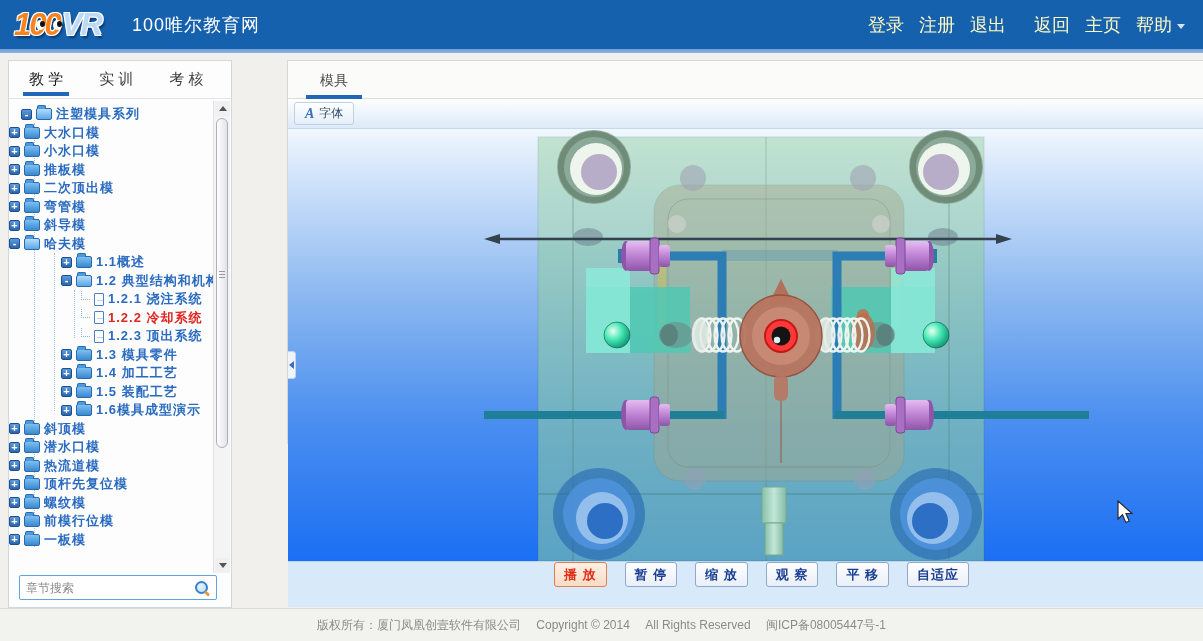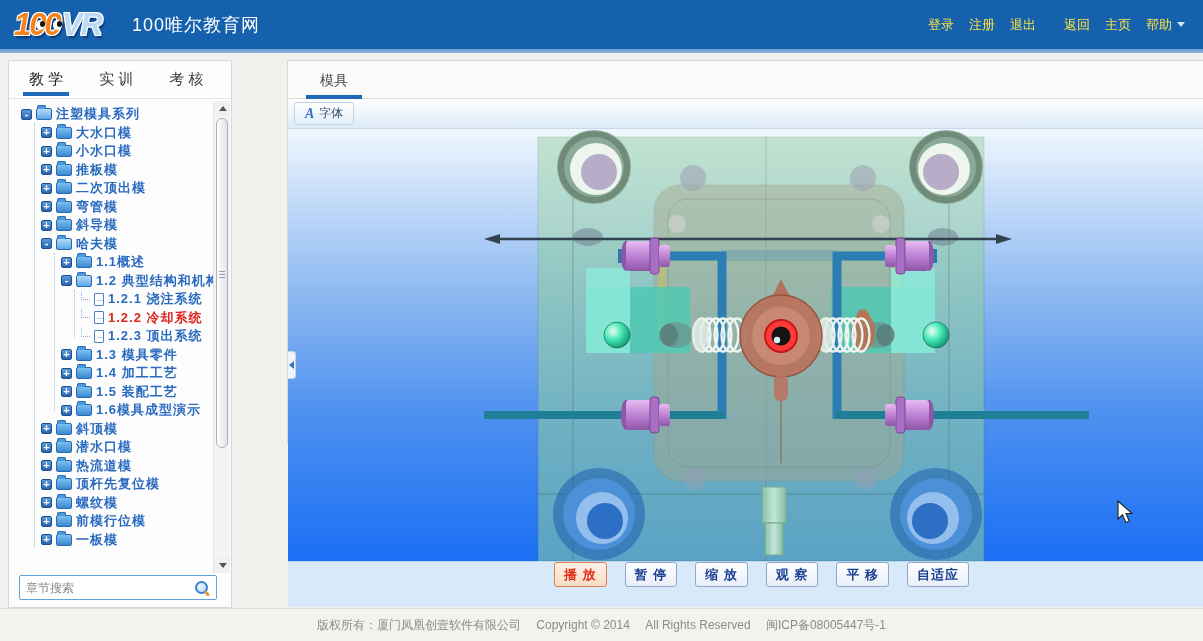--- a/index.html
+++ b/index.html
@@ -12,21 +12,21 @@
   .logo { position:relative; margin-left:14px; width:108px; height:38px; display:flex; align-items:center; font-style:italic; font-weight:bold; }
   .logo-100 { font-size:31px; color:#f5831f; letter-spacing:-2px;
     text-shadow:-1px -1px 0 #fff,1px -1px 0 #fff,-1px 1px 0 #fff,1px 1px 0 #fff,2px 3px 2px rgba(0,20,60,.55); }
   .logo-vr { font-size:31px; color:#bcd9f6; letter-spacing:-2px; margin-left:2px;
     text-shadow:-1px -1px 0 #fff,1px -1px 0 #fff,-1px 1px 0 #fff,1px 1px 0 #fff,2px 3px 2px rgba(0,20,60,.55); }
   .eye { position:absolute; width:9px; height:10px; background:#fff; border-radius:50%; top:14px; }
   .eye::after { content:""; position:absolute; width:5px; height:6px; background:#101010; border-radius:50%; right:0; top:1px; }
   .eye.e1 { left:22px; } .eye.e2 { left:39px; }
   .site-title { color:#ffffff; font-size:18px; margin-left:10px; letter-spacing:1px; }
   .top-nav { margin-left:auto; margin-right:18px; display:flex; align-items:center; gap:15px; }
-  .top-nav a { color:#fde047; font-size:13px; text-decoration:none; cursor:pointer; white-space:nowrap; }
+  .top-nav a { color:#fef9c3; font-size:18px; text-decoration:none; cursor:pointer; white-space:nowrap; }
   .top-nav a:nth-child(4) { margin-left:13px; }
   .top-nav a[data-chevron="true"]::after { content:""; display:inline-block; margin-left:5px; border:4px solid transparent; border-top:5px solid #d4e3f5; transform:translateY(2px); }
 
   
   .sidebar { position:absolute; left:8px; top:60px; width:224px; height:548px; background:#fdfdfd; border:1px solid #d3d8dd; }
   .mainpanel { position:absolute; left:245px; top:60px; width:949px; height:384px; background:#ffffff; border:1px solid #d3d8dd;margin-left:42px; }
 
   
   .side-tabs { display:flex; gap:32px; padding-left:18px; height:38px; align-items:center; border-bottom:1px solid #e4e4e4; }
   .side-tab { font-size:15px; color:#3c3c3c; cursor:pointer; position:relative; padding:6px 2px; white-space:nowrap; }
@@ -34,21 +34,21 @@
   .side-tab[data-active="true"]::after { content:""; position:absolute; left:-4px; right:-4px; bottom:-1px; height:4px; background:#2169b8; }
 
   
   .tree { position:absolute; left:0; top:44px; width:205px; height:462px; overflow:hidden; }
   .guide { position:absolute; width:0; border-left:1px dotted #9fc0dc; }
   .g1 { left:25px; top:18px; height:424px; }
   .g2 { left:45px; top:148px; height:158px; }
   .g3 { left:65px; top:185px; height:48px; }
   .tree-row { position:relative; display:flex; align-items:center; gap:4px; height:18.5px; cursor:pointer; white-space:nowrap; }
   .tree-row[data-level="0"] { padding-left:12px; }
-  .tree-row[data-level="1"] { padding-left:32px; }
+  .tree-row[data-level="1"] { }
   .tree-row[data-level="2"] { padding-left:52px; }
   .tree-row[data-level="3"] { padding-left:72px; }
   .expander { flex:0 0 auto; width:11px; height:11px; background:linear-gradient(180deg,#5a9ade,#2a66ac); border:1px solid #1c4f8c; border-radius:2px; color:#fff; font-size:11px; line-height:9px; text-align:center; font-weight:bold; }
   .tree-row[data-expand="plus"] .expander::after { content:"+"; }
   .tree-row[data-expand="minus"] .expander::after { content:"-"; }
   .tree-row[data-expand="none"] .expander { width:9px; height:9px; background:none; border:none; border-left:1px dotted #8fb2d4; border-bottom:1px dotted #8fb2d4; border-radius:0; margin-top:-8px; }
   .node-icon { flex:0 0 auto; position:relative; width:16px; height:12px; border-radius:2px; border:1px solid #2a6ab0; background:linear-gradient(180deg,#7cc0f0,#3a88d0); }
   .node-icon::before { content:""; position:absolute; top:-4px; left:0px; width:7px; height:3px; background:#4d9ade; border:1px solid #2a6ab0; border-bottom:none; border-radius:2px 2px 0 0; }
   .tree-row[data-icon="folder-open"] .node-icon { background:linear-gradient(180deg,#b4dcf8,#5aa8e8); }
   .tree-row[data-icon="doc"] .node-icon { width:10px; height:13px; border:1px solid #4a80c8; border-radius:1px;

